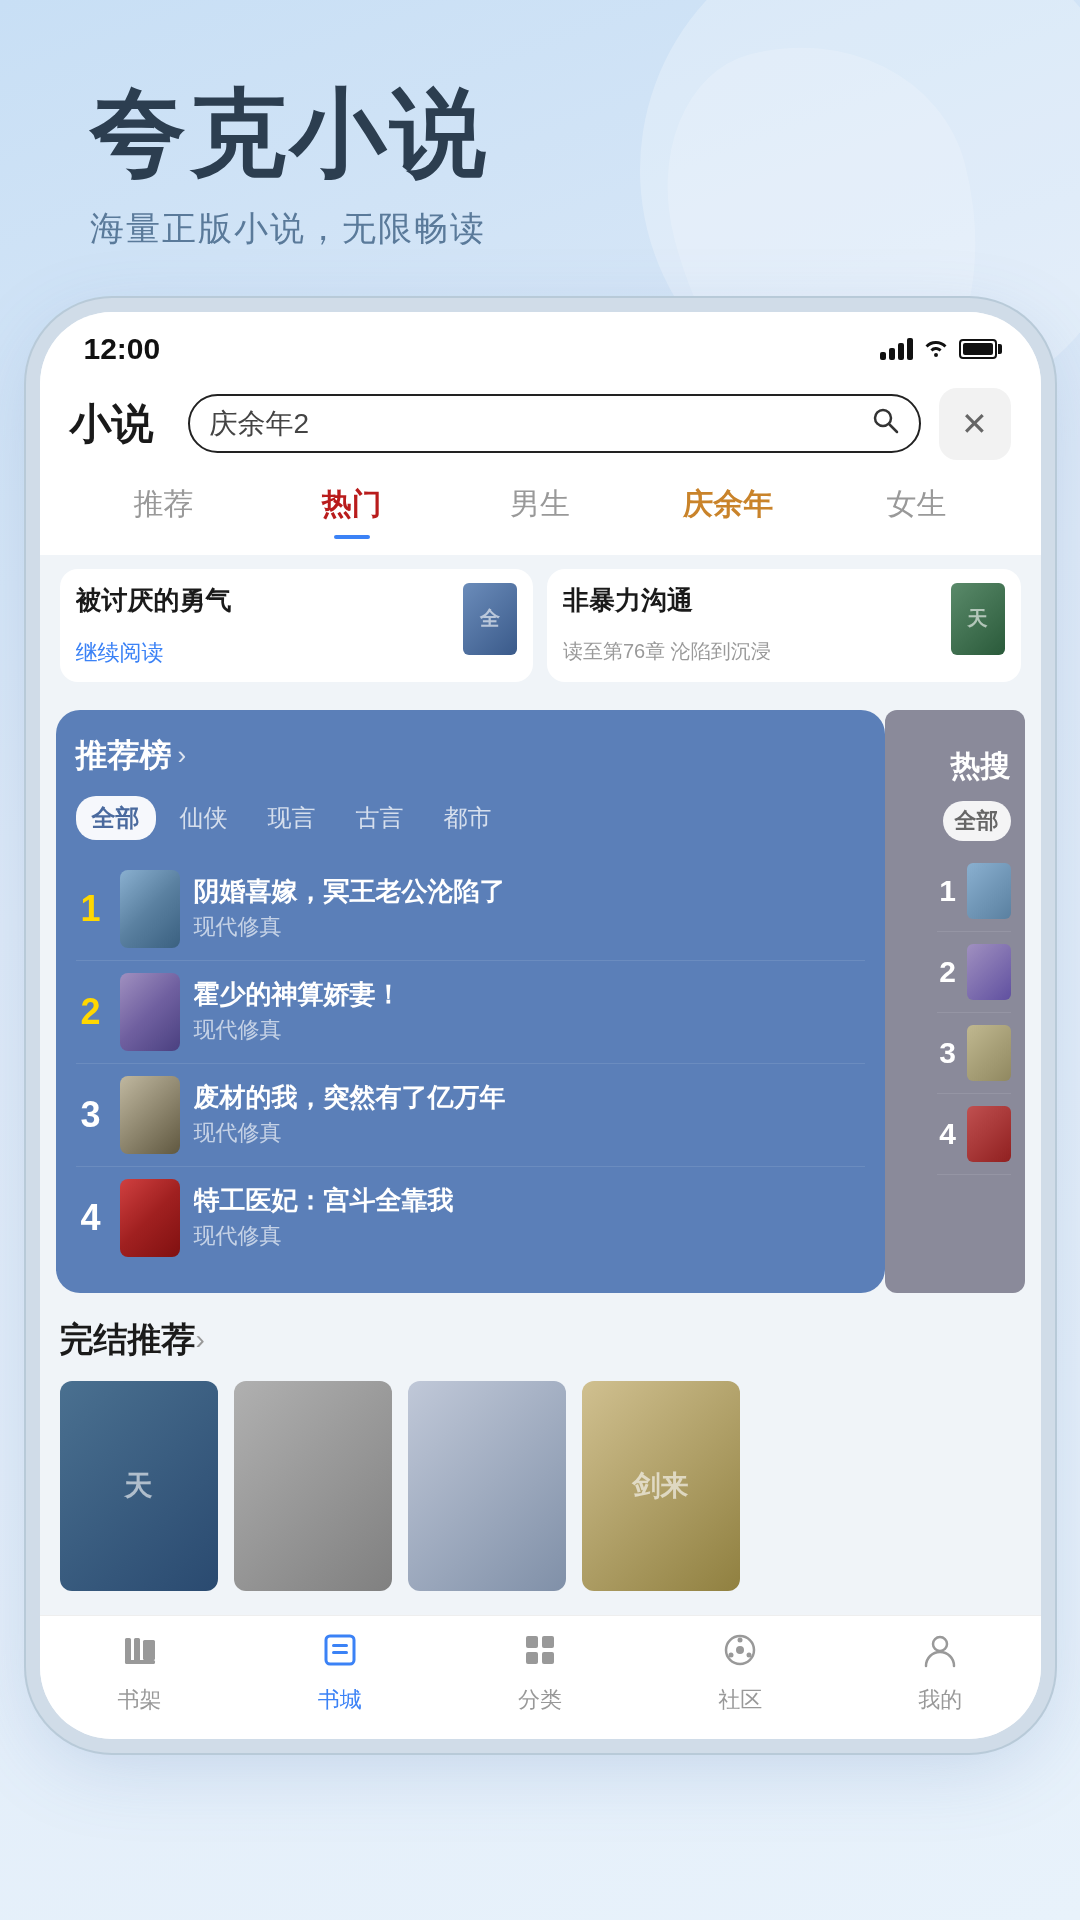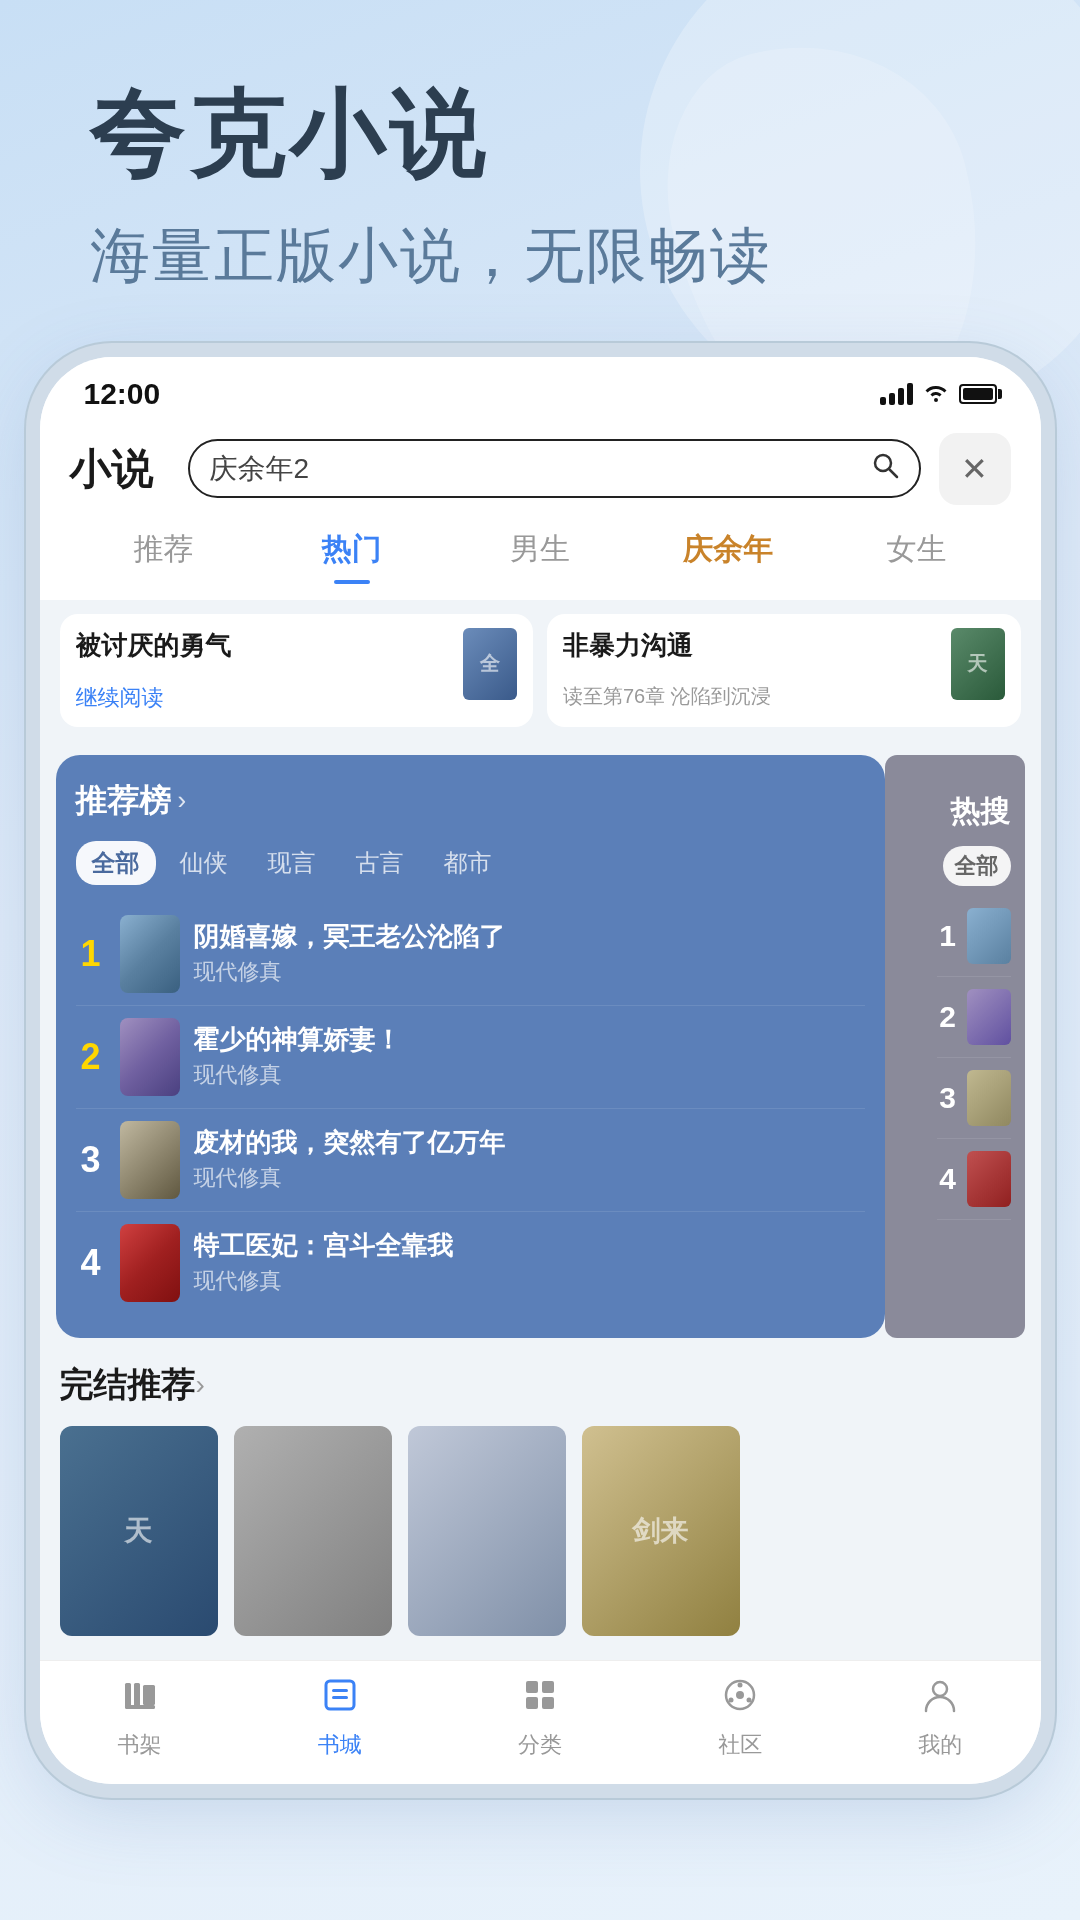--- a/index.html
+++ b/index.html
@@ -45,24 +45,24 @@
       position: relative;
       z-index: 1;
       padding: 80px 60px 40px 90px;
     }
     .app-title {
       font-size: 96px;
       font-weight: 700;
       color: #2c3e50;
       letter-spacing: 4px;
       line-height: 1.1;
-      margin-bottom: 30px;
+      margin-bottom: 20px;
     }
     .app-subtitle {
-      font-size: 60px;
+      font-size: 34px;
       color: #5a7a9a;
       letter-spacing: 2px;
     }
 
     
     .phone-mockup {
       position: relative;
       z-index: 2;
       margin: 20px auto 0;
       width: 1001px;
@@ -194,21 +194,21 @@
     .nav-tab {
       flex: 1;
       text-align: center;
       font-size: 30px;
       color: #999;
       padding: 10px 0;
       cursor: pointer;
       position: relative;
     }
     .nav-tab.active {
-      color: #3b82f6;
+      color: #b91c1c;
       font-weight: 700;
     }
     .nav-tab.active::after {
       content: '';
       position: absolute;
       bottom: -4px;
       left: 50%;
       transform: translateX(-50%);
       width: 36px; height: 4px;
       background: #3b82f6;

